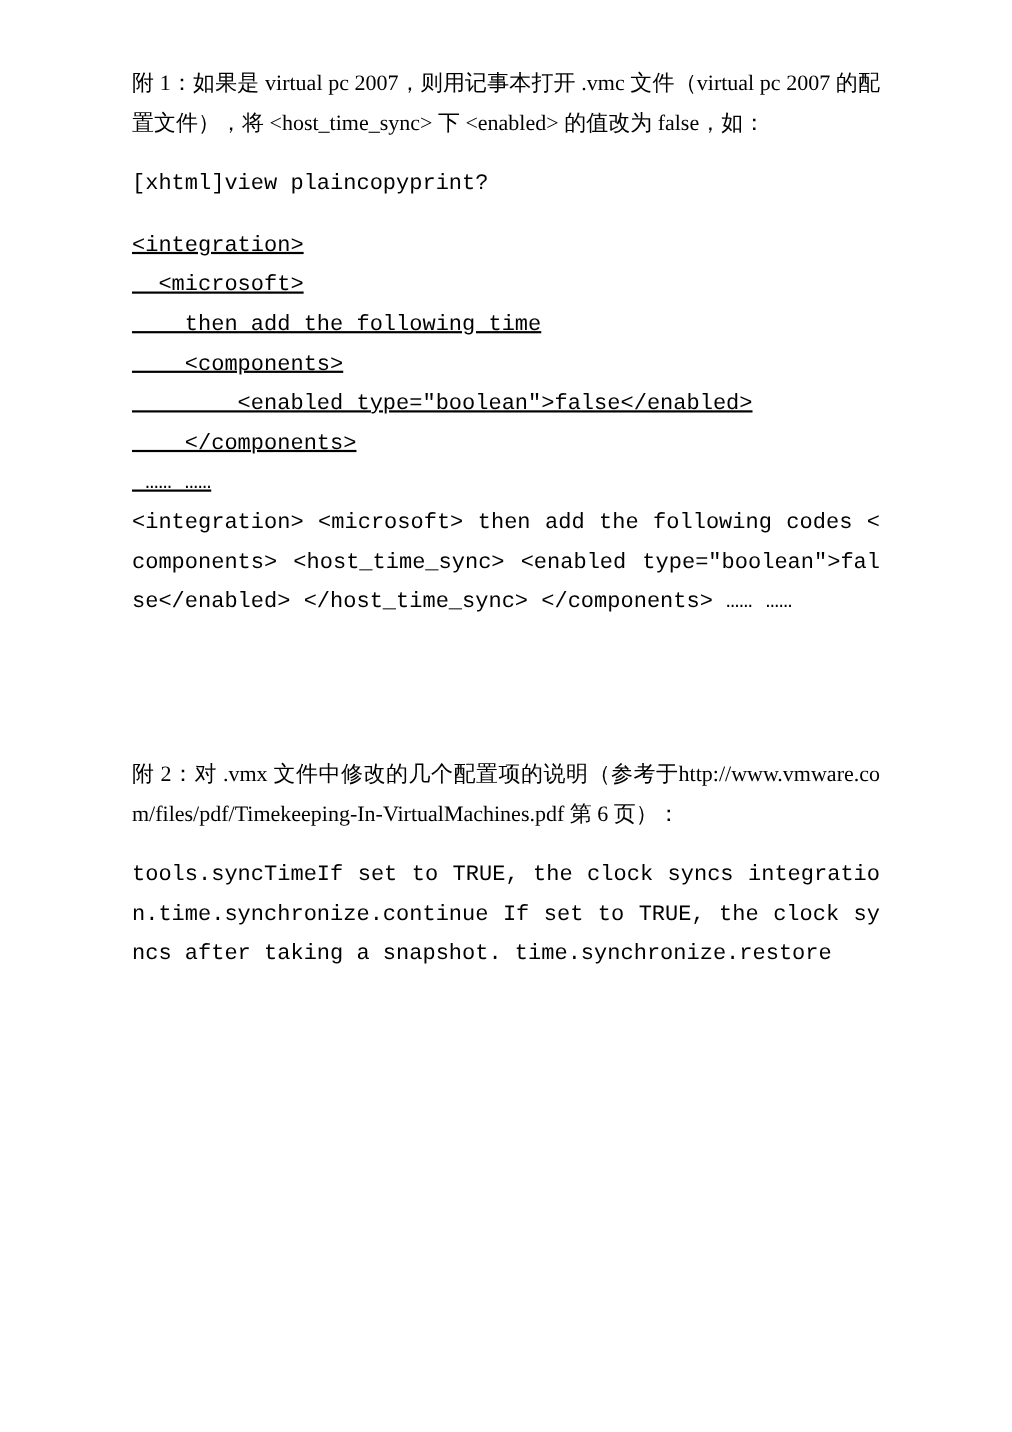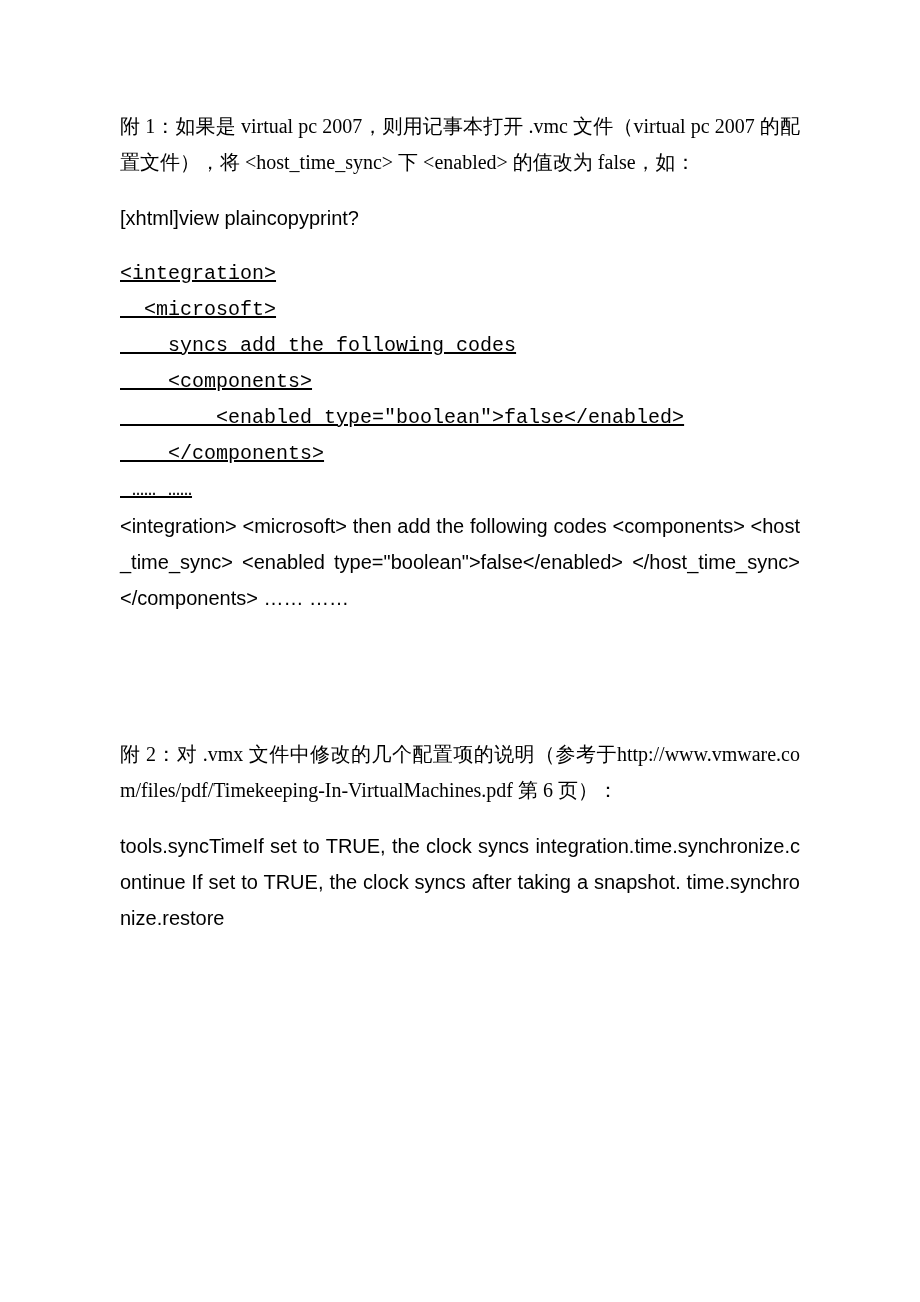--- a/index.html
+++ b/index.html
@@ -6,31 +6,31 @@
     margin: 0;
     padding: 0;
     background: #fff;
     font-family: "SimSun", "NSimSun", "Songti SC", "STSong", serif;
     color: #000;
   }
   .page {
     box-sizing: border-box;
     width: 920px;
     height: 1302px;
-    padding: 108px 120px 60px 120px;
+    padding: 58px 120px 60px 120px;
     font-size: 20px;
     line-height: 1.8;
   }
   .para {
     margin: 0 0 20px 0;
     text-align: justify;
     word-break: break-all;
   }
   .mono {
-    font-family: Liberation Sans, sans-serif;
+    font-family: Liberation Mono, monospace;
   }
   .code-lines {
     margin: 0;
     font-family: "Courier New", monospace;
     text-decoration: underline;
   }
   .code-line {
     white-space: pre;
     line-height: 1.8;
   }
@@ -41,21 +41,21 @@
 
 <div class="page">
 
   <p class="para">附 1：如果是 virtual pc 2007，则用记事本打开 .vmc 文件（virtual pc 2007 的配置文件），将 &lt;host_time_sync&gt; 下 &lt;enabled&gt; 的值改为 false，如：</p>
 
   <p class="para mono">[xhtml]view plaincopyprint?</p>
 
   <div class="code-lines">
     <div class="code-line">&lt;integration&gt;</div>
     <div class="code-line">  &lt;microsoft&gt;</div>
-    <div class="code-line">    syncs add the following codes</div>
+    <div class="code-line">    then add the following time</div>
     <div class="code-line">    &lt;components&gt;</div>
     <div class="code-line">        &lt;enabled type="boolean"&gt;false&lt;/enabled&gt;</div>
     <div class="code-line">    &lt;/components&gt;</div>
     <div class="code-line"> …… ……</div>
   </div>
 
   <p class="para mono" style="margin-top:0;">&lt;integration&gt; &lt;microsoft&gt; then add the following codes &lt;components&gt; &lt;host_time_sync&gt; &lt;enabled type="boolean"&gt;false&lt;/enabled&gt; &lt;/host_time_sync&gt; &lt;/components&gt; …… ……</p>
 
   <div class="gap-big"></div>
 

